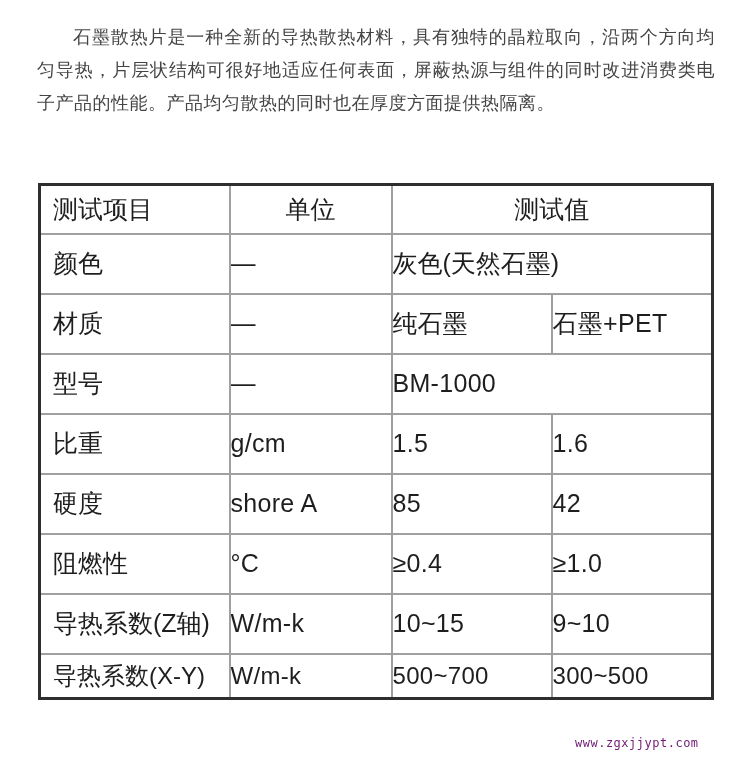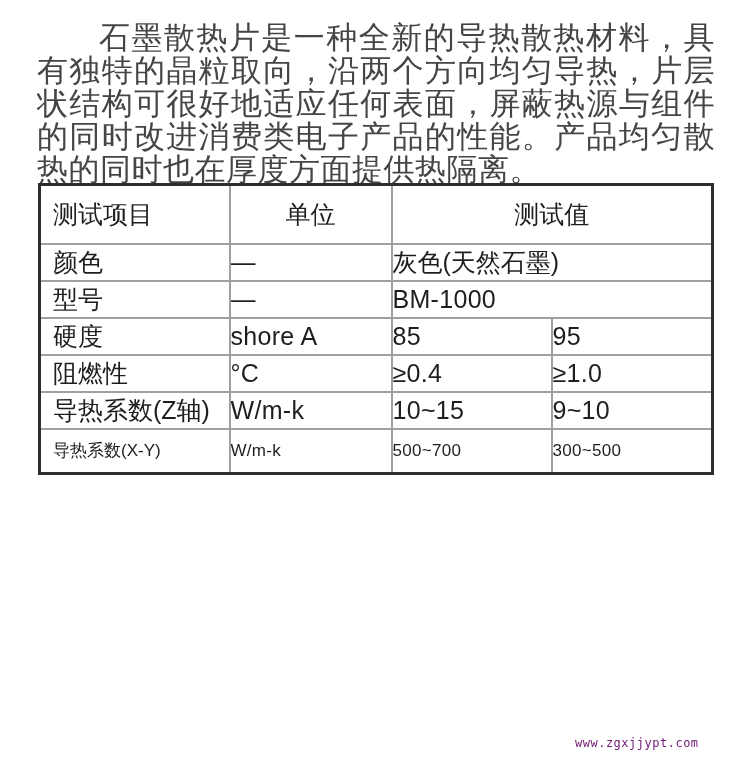--- a/index.html
+++ b/index.html
@@ -10,21 +10,21 @@
     height: 762px;
     font-family: "Liberation Sans", sans-serif;
     overflow: hidden;
   }
 
   .intro {
     position: absolute;
     top: 21px;
     left: 37px;
     width: 678px;
-    font-size: 31px;
+    font-size: 18px;
     line-height: 33px;
     letter-spacing: 0.5px;
     color: #454545;
     text-align: justify;
     text-indent: 2em;
     font-weight: 500;
   }
 
   table.spec {
     position: absolute;
@@ -37,28 +37,28 @@
     color: #1e1e1e;
   }
   table.spec td, table.spec th {
     border: 2px solid #a0a0a0;
     font-weight: 500;
     font-size: 25px;
     vertical-align: middle;
     overflow: hidden;
     white-space: nowrap;
   }
-  table.spec tr { height: 37px; }
-  table.spec tr.header-row { height: 59px; }
+  table.spec tr { height: 60px; }
+  table.spec tr.header-row { height: 49px; }
   table.spec td.label, table.spec th.label {
     text-align: left;
     padding-left: 12px;
   }
   table.spec tr.row-xl { height: 45px; }
-  table.spec tr.row-xl td { font-size: 17px; }
+  table.spec tr.row-xl td { font-size: 24px; }
   .latin { letter-spacing: 0.3px; }
 
   .watermark {
     position: absolute;
     top: 736px;
     left: 575px;
     font-family: "DejaVu Sans Mono", monospace;
     font-size: 12px;
     letter-spacing: 0.5px;
     color: #701a75;
@@ -83,34 +83,46 @@
       <th>单位</th>
       <th colspan="2">测试值</th>
     </tr>
 
     <tr>
       <td class="label">颜色</td>
       <td>—</td>
       <td colspan="2">灰色(天然石墨)</td>
     </tr>
 
+    <tr>
+      <td class="label">材质</td>
+      <td>—</td>
+      <td>纯石墨</td>
+      <td class="latin">石墨+PET</td>
+    </tr>
 
     <tr>
       <td class="label">型号</td>
       <td>—</td>
       <td colspan="2" class="latin">BM-1000</td>
     </tr>
 
 
+    <tr>
+      <td class="label">比重</td>
+      <td class="latin">g/cm</td>
+      <td class="latin">1.5</td>
+      <td class="latin">1.6</td>
+    </tr>
 
     <tr>
       <td class="label">硬度</td>
       <td class="latin">shore A</td>
       <td class="latin">85</td>
-      <td class="latin">95</td>
+      <td class="latin">42</td>
     </tr>
 
 
 
     <tr>
       <td class="label">阻燃性</td>
       <td class="latin">°C</td>
       <td class="latin">≥0.4</td>
       <td class="latin">≥1.0</td>
     </tr>

